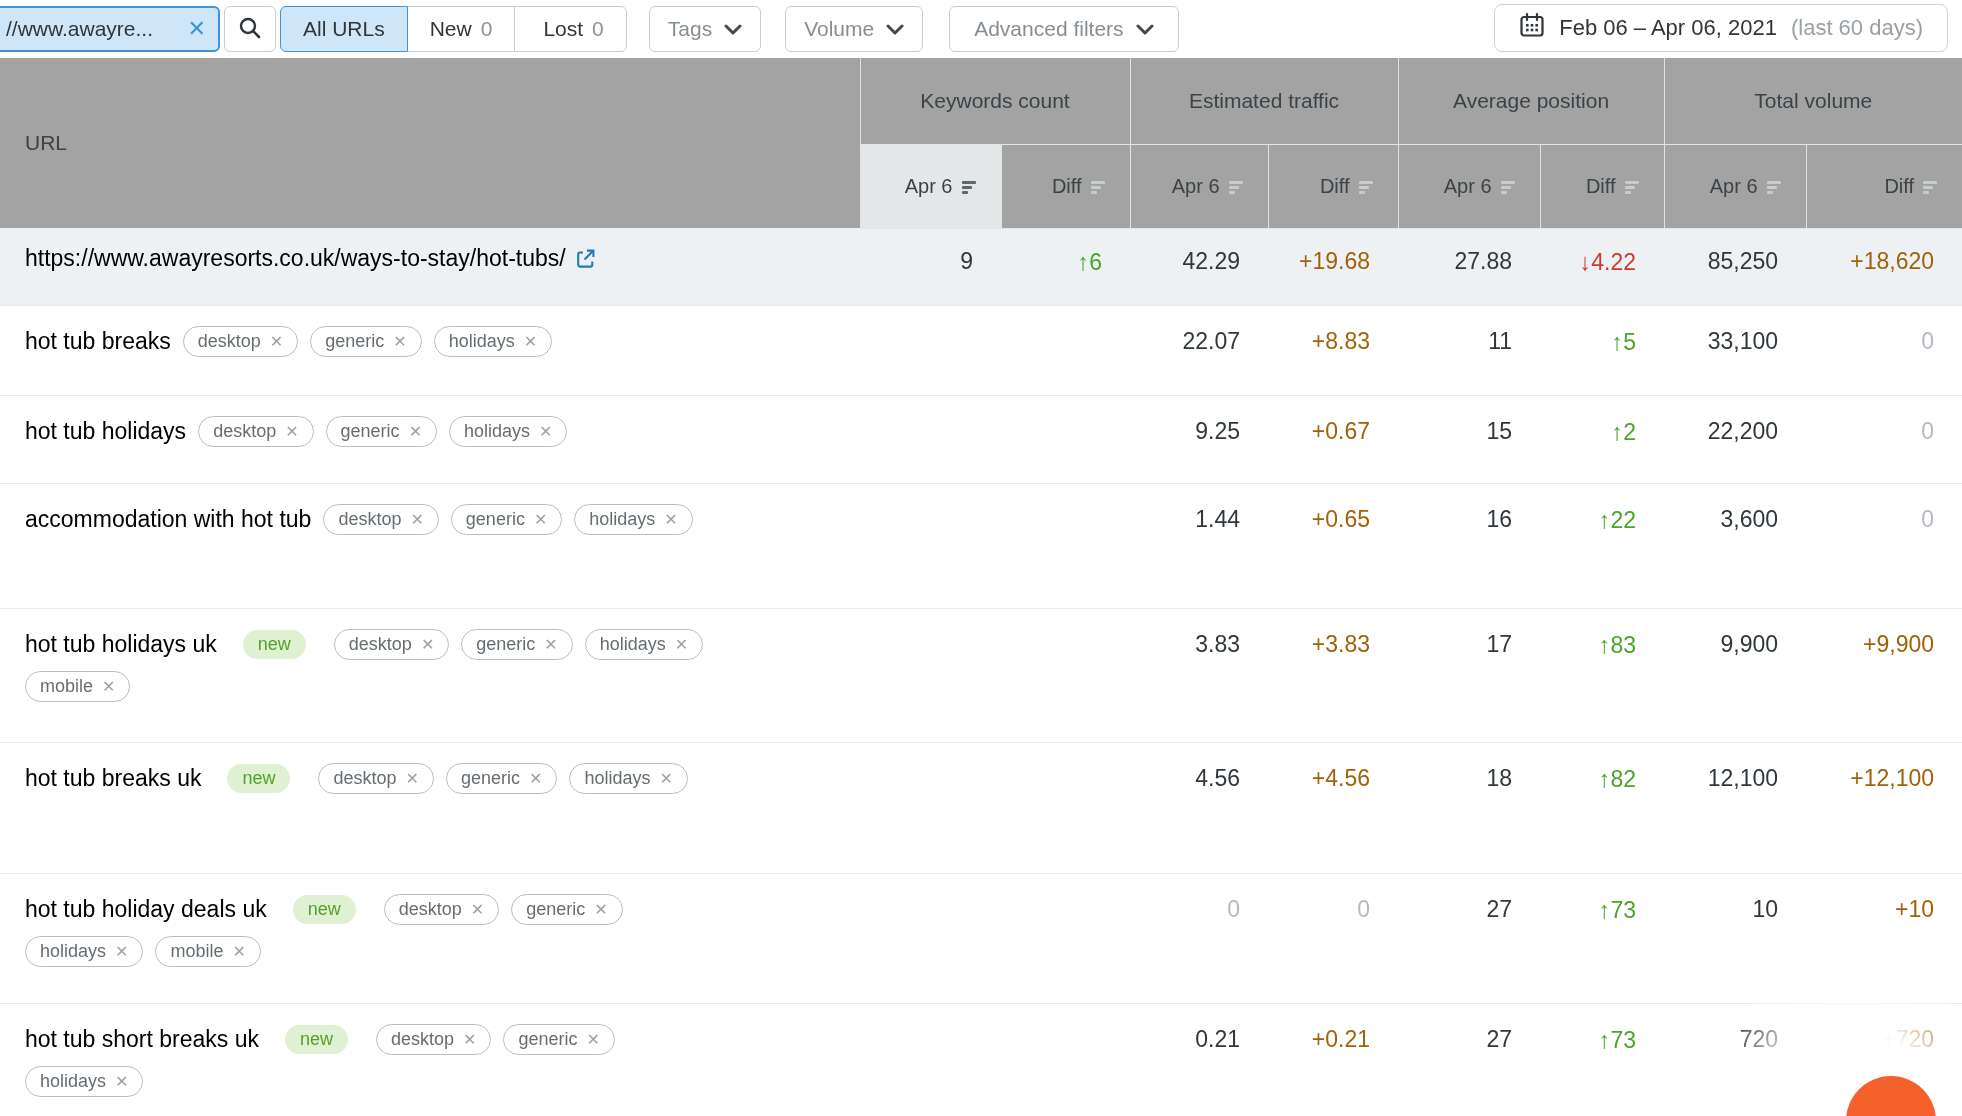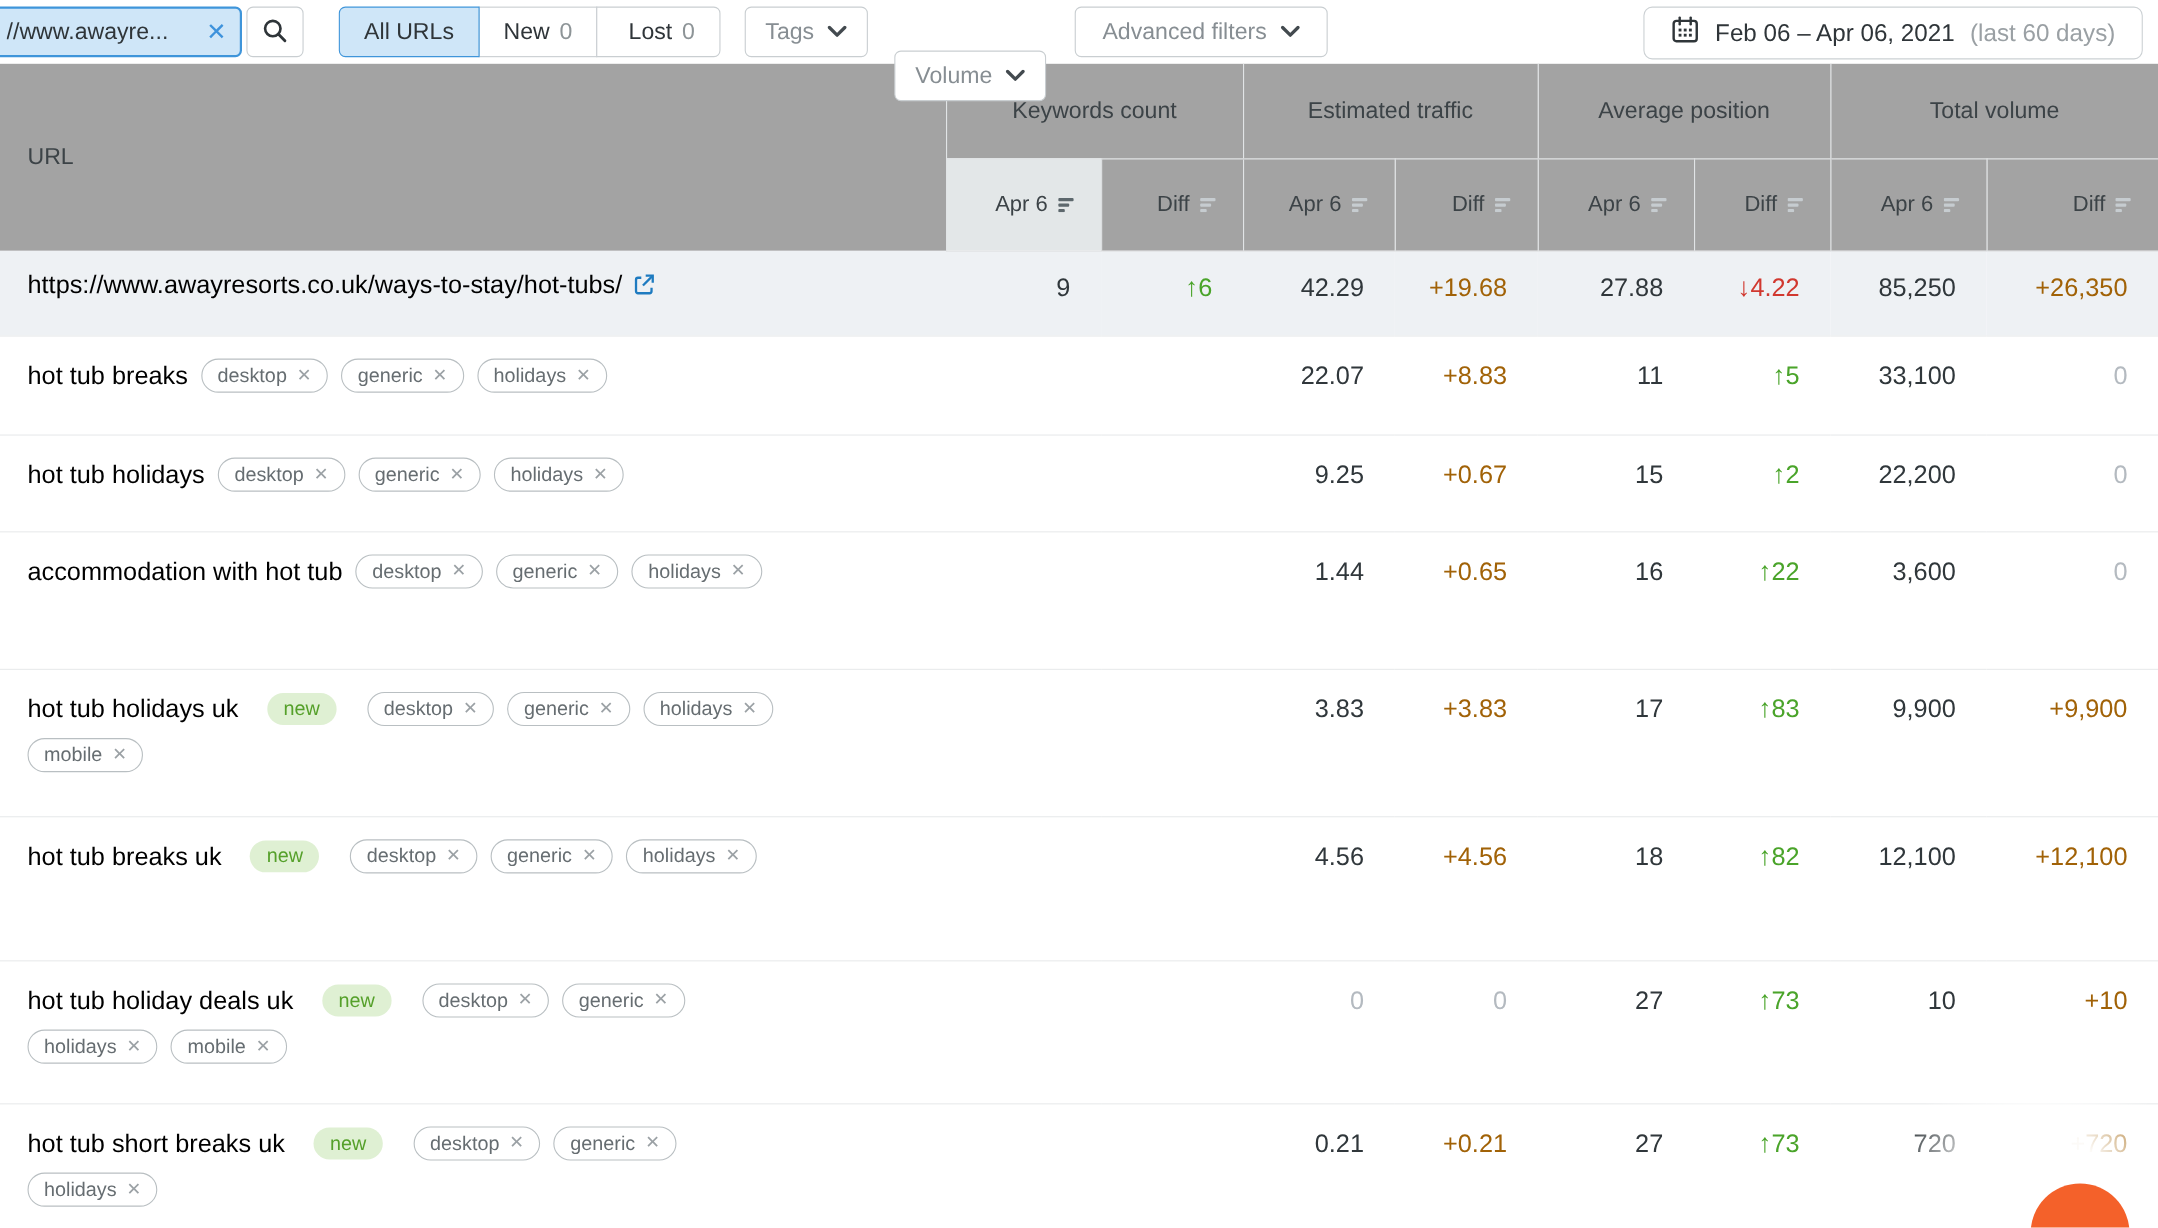--- a/index.html
+++ b/index.html
@@ -1,30 +1,30 @@
 <!DOCTYPE html>
 <html><head>
 <meta charset="utf-8">
 <style>
   * { box-sizing: border-box; margin: 0; padding: 0; }
   html,body { width: 1962px; height: 1116px; overflow: hidden; background: #fff;
     font-family: "Liberation Sans", "DejaVu Sans", sans-serif; position: relative; }
   a { text-decoration: none; }
 
   
-  .topbar { display: flex; align-items: flex-start; height: 58px; padding: 6px 14px 6px 0; background: #fff; }
+  .topbar { display: flex; align-items: flex-end; height: 58px; padding: 6px 14px 6px 0; background: #fff; }
   .search-group { display: flex; align-items: center; margin-left: -8px; }
   .search-input { display: flex; align-items: center; width: 228px; height: 46px;
     border: 2px solid #3f95da; background: #cfe6f8; border-radius: 6px; padding: 0 12px; cursor: text; }
   .search-text { flex: 1; font-size: 21px; color: #2f3539; white-space: nowrap; overflow: hidden; }
   .clear-icon { color: #3d92dc; font-size: 22px; font-weight: bold; cursor: pointer; margin-left: 6px; }
   .search-btn { width: 52px; height: 46px; margin-left: 4px; border: 1px solid #c9ced1; border-radius: 6px;
     background: #fff; display: flex; align-items: center; justify-content: center; cursor: pointer; }
 
-  .segmented { display: flex; height: 46px; margin-left: 32px; }
+  .segmented { display: flex; height: 46px; margin-left: 4px; }
   .seg { border: 1px solid #c9ced1; background: #fff; font-size: 21px; color: #2f3539;
     padding: 0 22px; display: flex; align-items: center; gap: 9px; cursor: pointer;
     font-family: inherit; margin-left: -1px; position: relative; }
   .seg:first-child { border-radius: 6px 0 0 6px; margin-left: 0; }
   .seg:last-child { border-radius: 0 6px 6px 0; padding-left: 28px; }
   .seg.active { background: #cfe6f8; border-color: #3f95da; z-index: 2; }
   .seg .count { color: #8d9497; }
 
   .dd { height: 46px; border: 1px solid #c9ced1; border-radius: 6px; background: #fff;
     color: #878e93; font-size: 21px; padding: 0 18px; display: flex; align-items: center; gap: 12px;
@@ -256,21 +256,21 @@
               </svg></a>
           </div>
         </td>
         <td class="num dark">9</td>
         <td class="num up"><span class="arr">↑</span>6</td>
         <td class="num dark">42.29</td>
         <td class="num green">+19.68</td>
         <td class="num dark">27.88</td>
         <td class="num down"><span class="arr">↓</span>4.22</td>
         <td class="num dark">85,250</td>
-        <td class="num green">+26,350</td>
+        <td class="num green">+18,620</td>
       </tr>
       <tr class="row kw-row">
         <td class="cell-label">
           <div class="label-line">
             <a class="link" href="#">hot tub breaks</a>
             <span class="tag">
               <span>desktop</span>
               <span class="x">✕</span>
             </span>
             <span class="tag">

